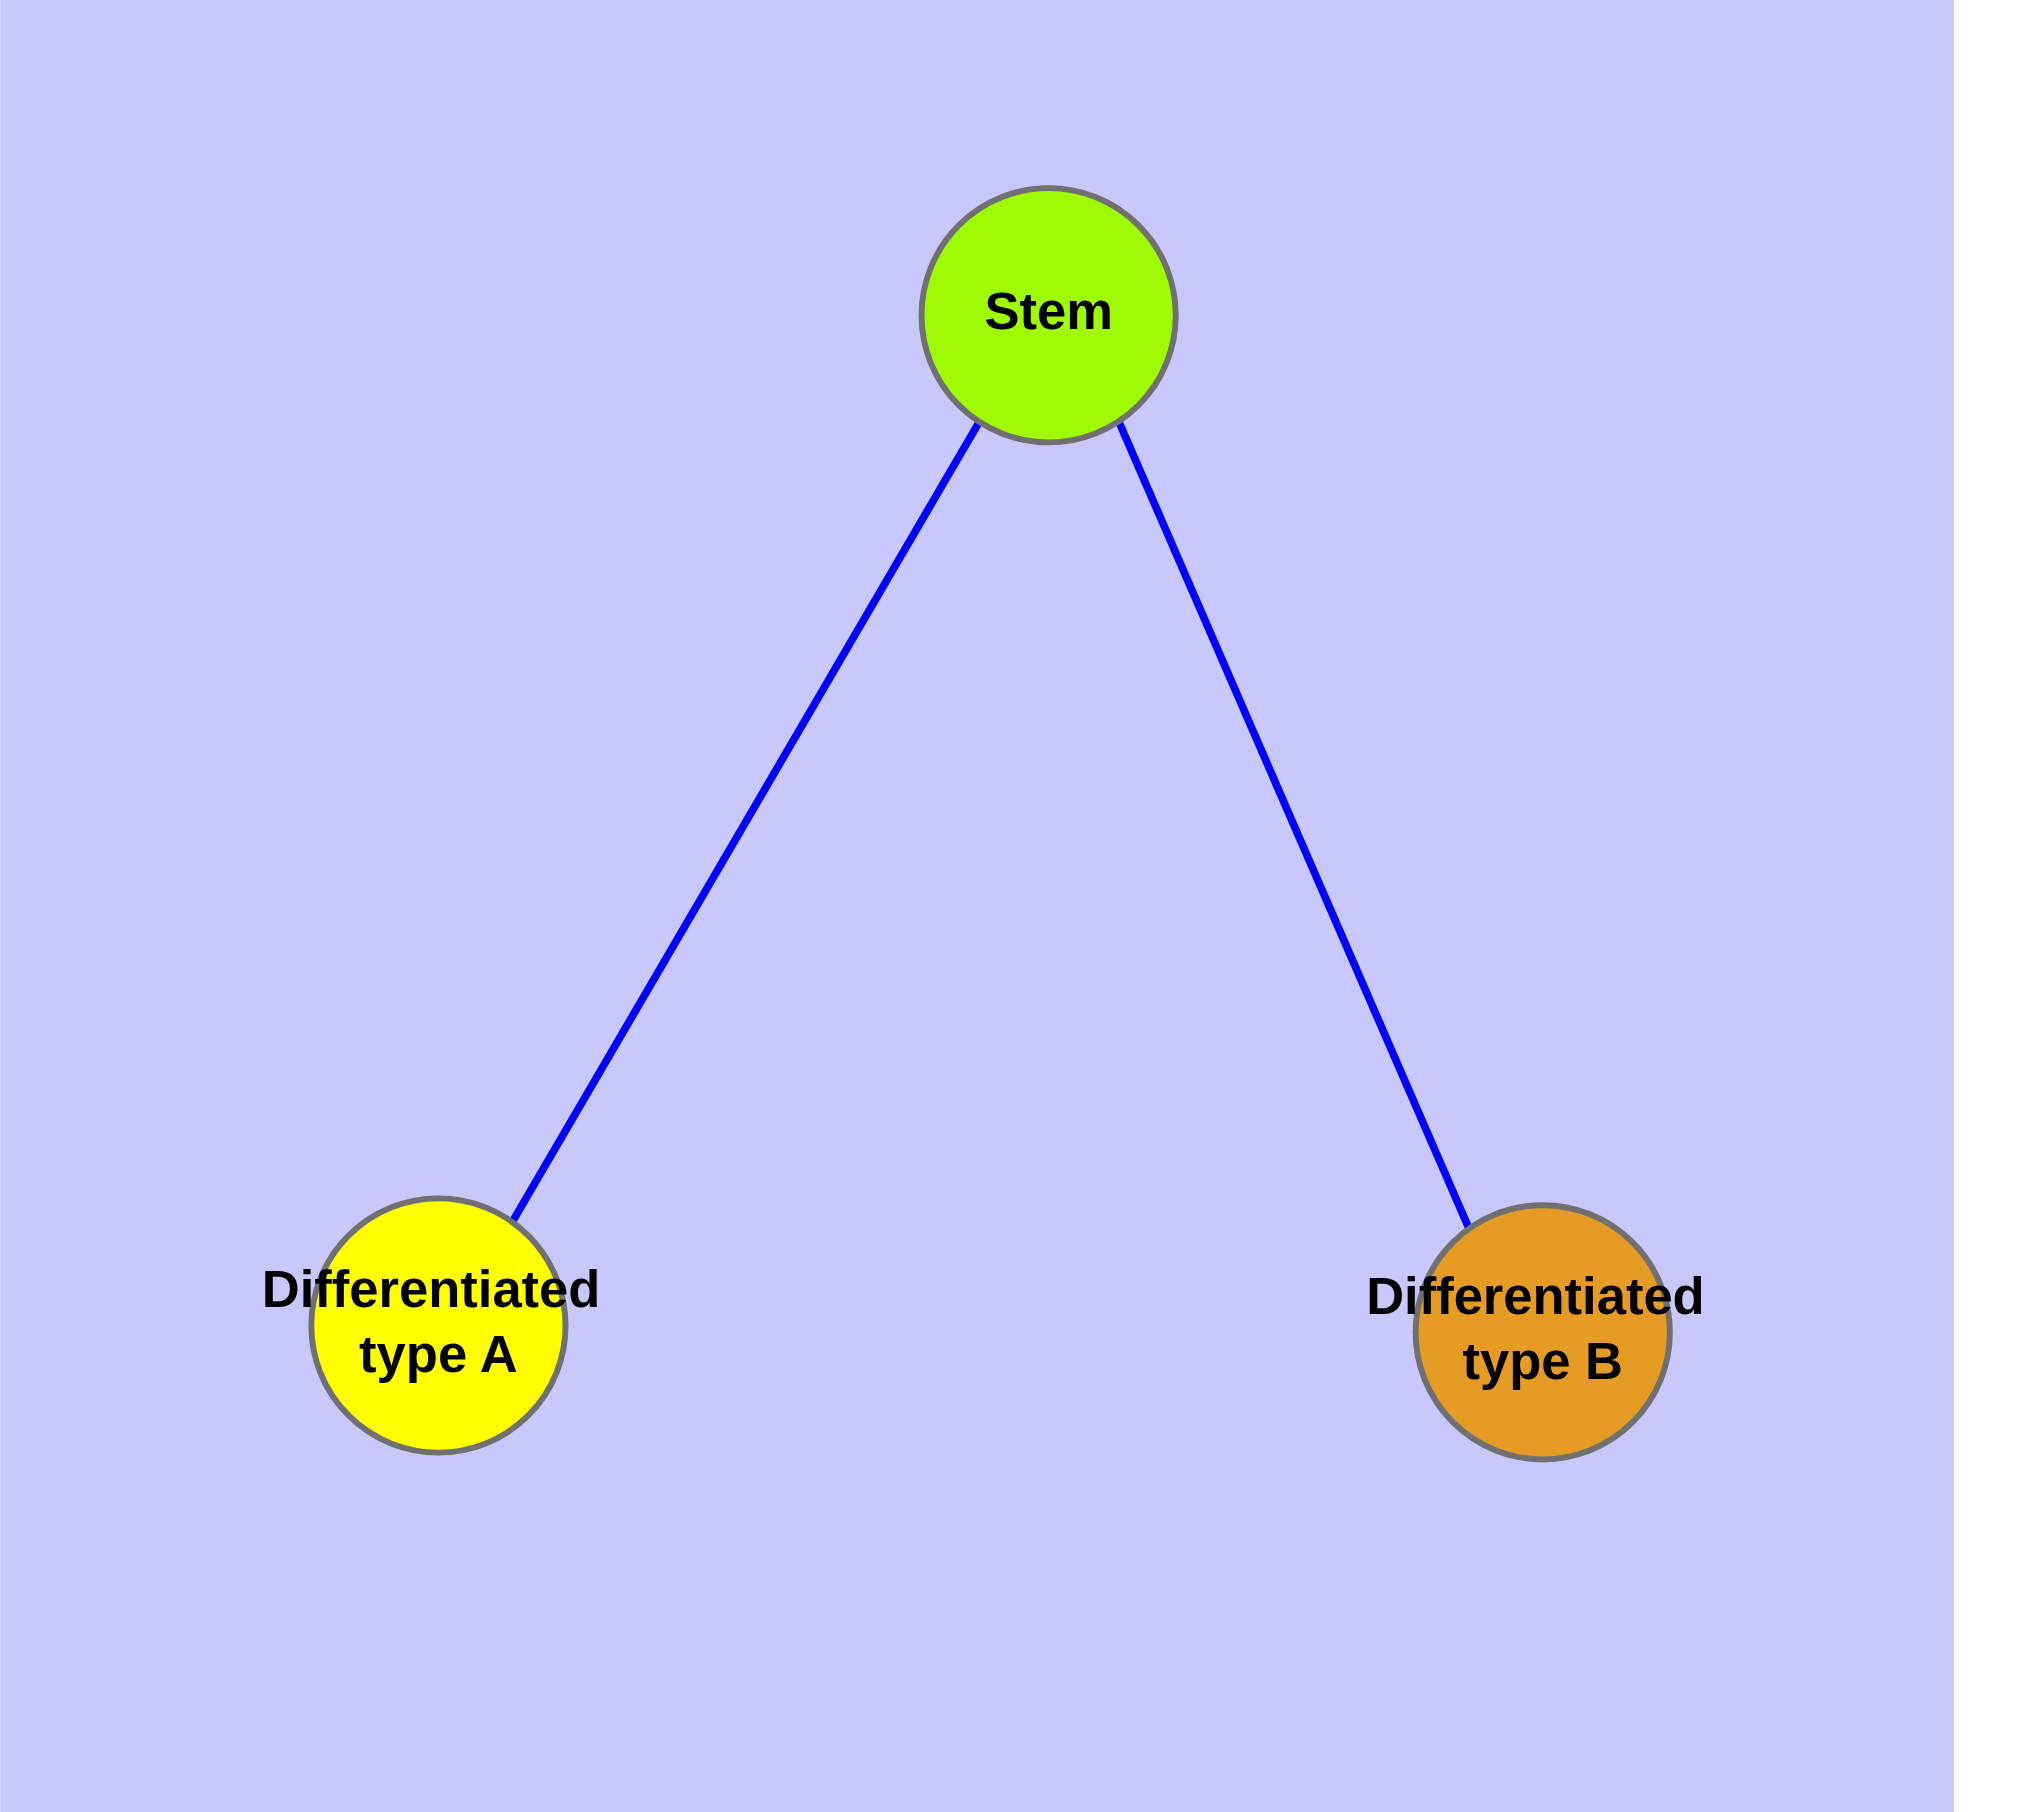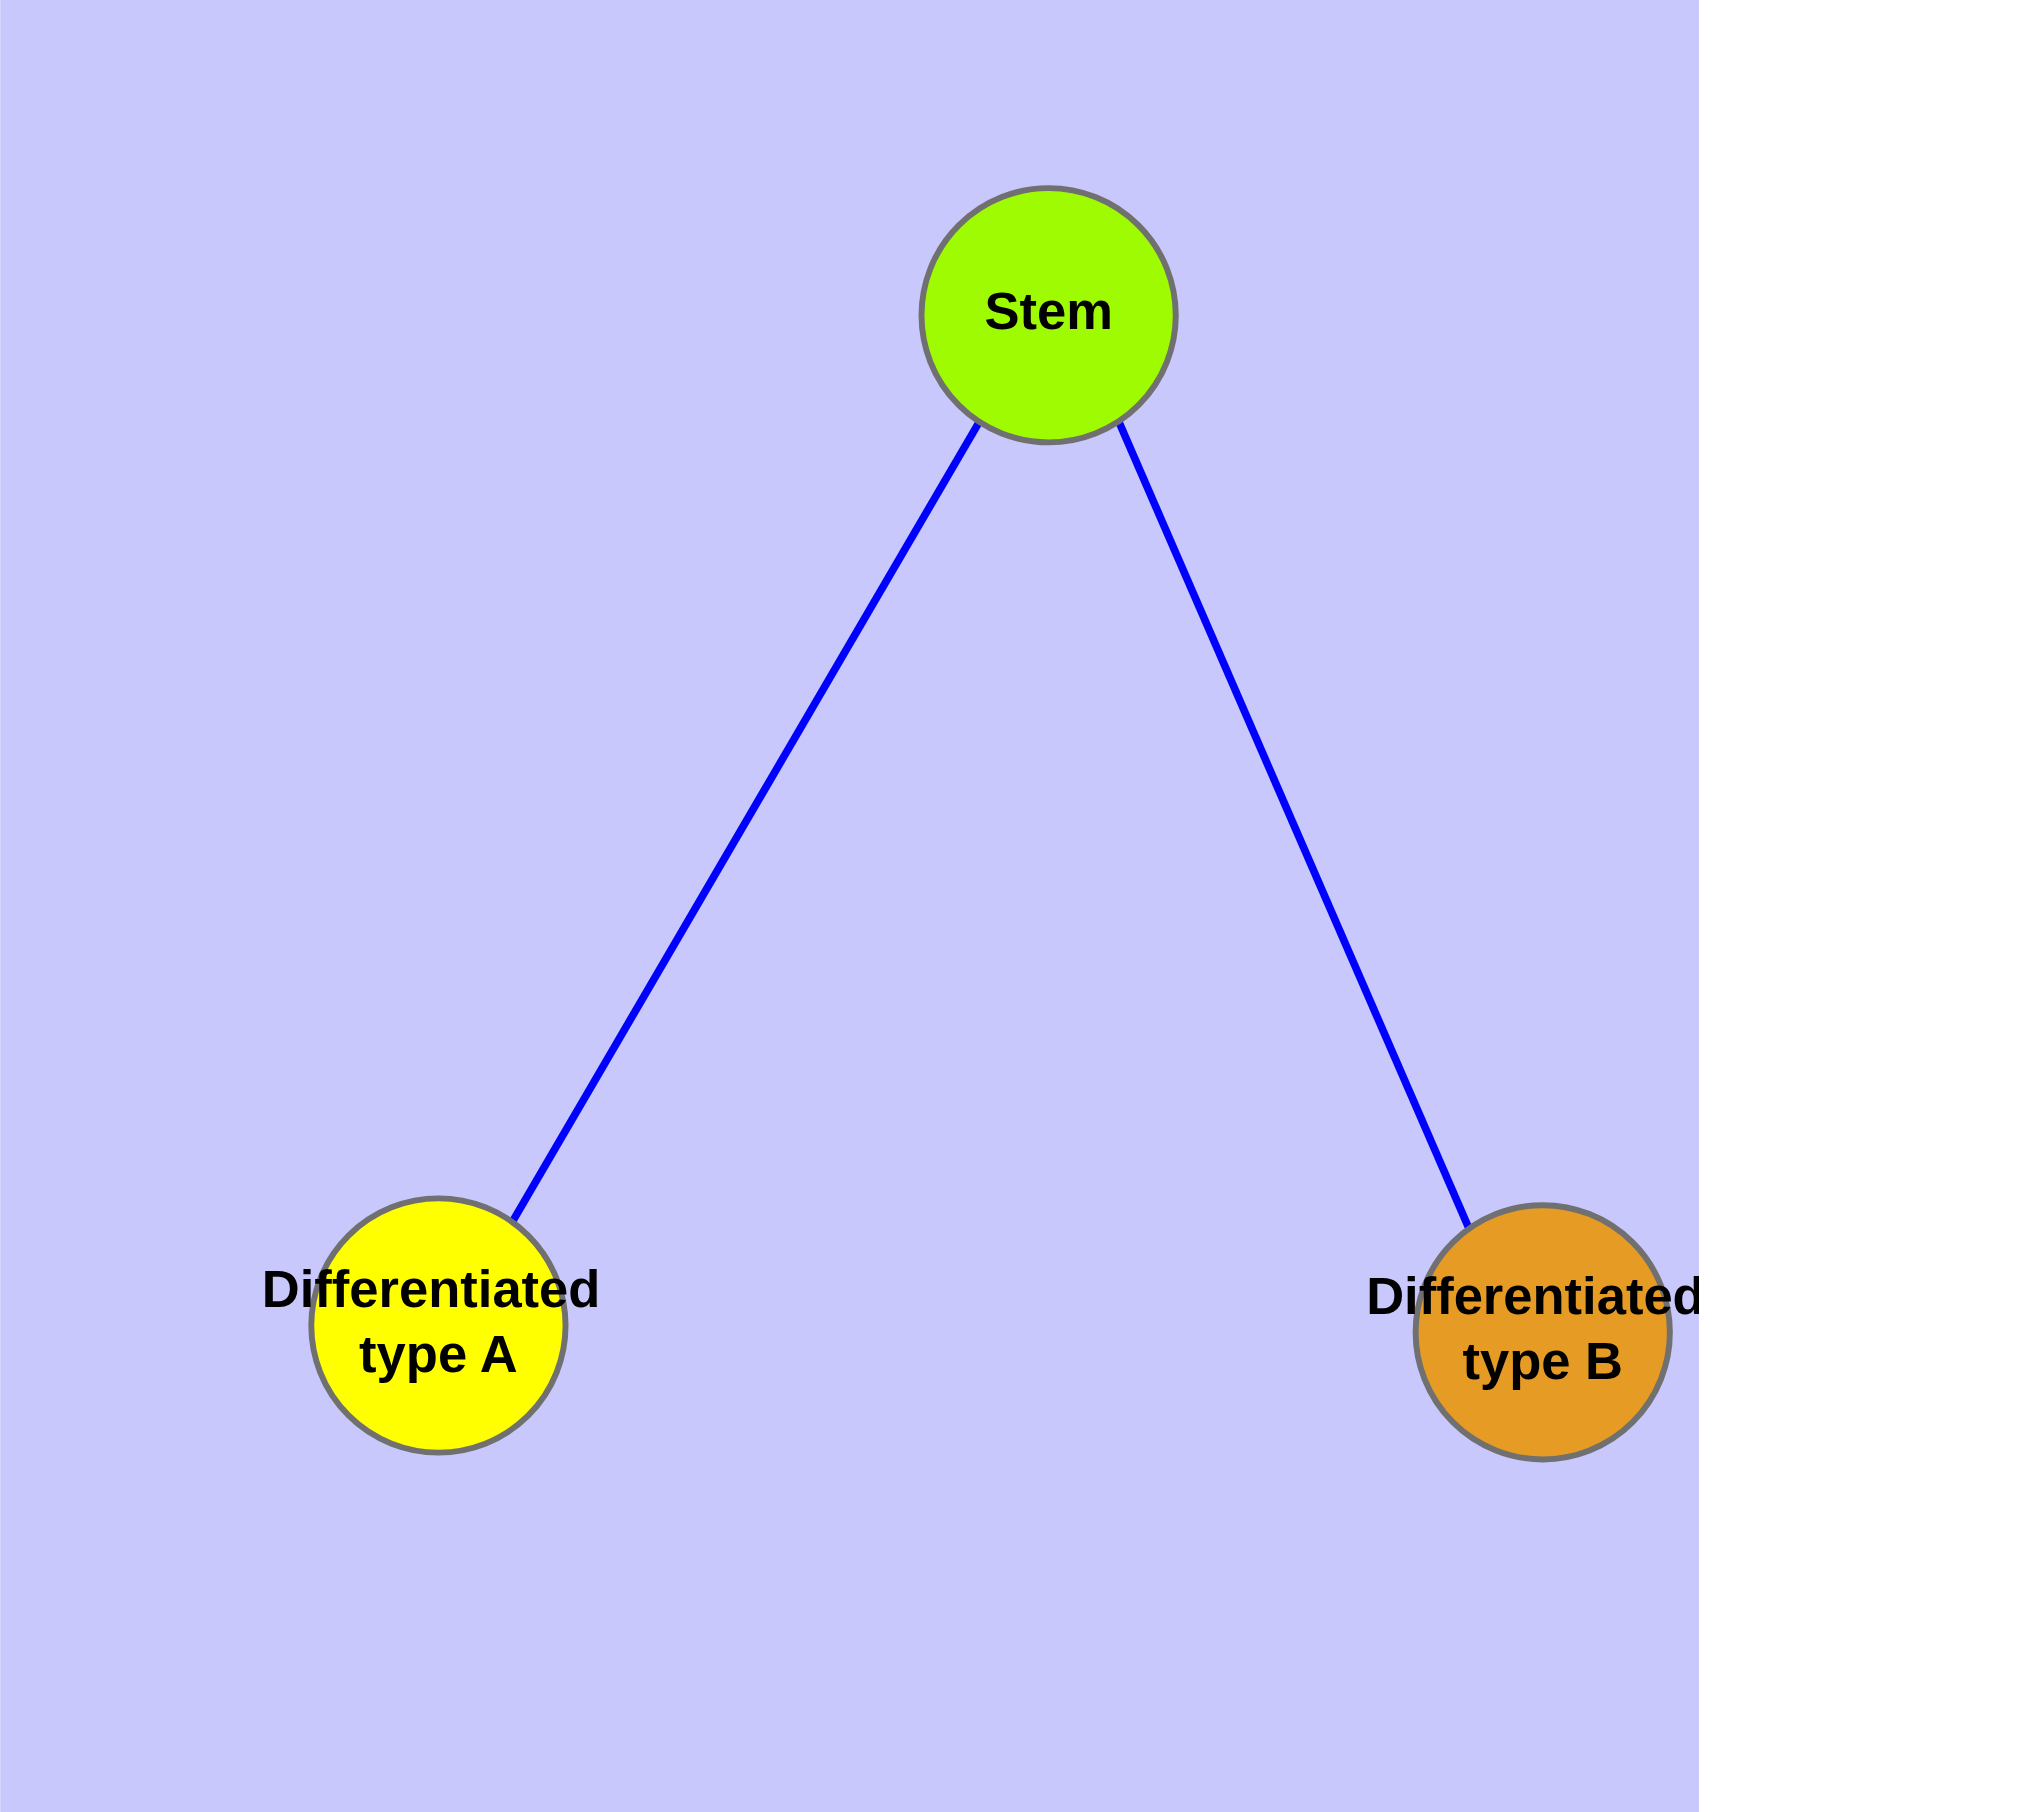--- a/index.html
+++ b/index.html
@@ -27,21 +27,21 @@
     font-family: "Liberation Sans", sans-serif;
     font-weight: bold;
     fill: #000000;
     text-anchor: middle;
     dominant-baseline: middle;
   }
 </style>
 </head>
 <body>
 
-<div id="canvas" style="width: 1699px; height: 1812px;">
+<div id="canvas" style="width: 1954px; height: 1812px;">
   <svg id="graph-svg" viewBox="0 0 2384 2138" xmlns="http://www.w3.org/2000/svg" style="width: 2021px; height: 1812px;">
 
     <rect id="bg-rect" x="0" y="0" width="2384" height="2138" fill="#c8c8fc"></rect>
 
     <g id="edges-layer">
       <line id="edge-0" x1="1155" y1="498" x2="604" y2="1442" stroke="#0000ff" stroke-width="9" stroke-linecap="butt"></line>
       <line id="edge-1" x1="1320" y1="498" x2="1734" y2="1452" stroke="#0000ff" stroke-width="9" stroke-linecap="butt"></line>
     </g>
 
     <g id="nodes-layer">

